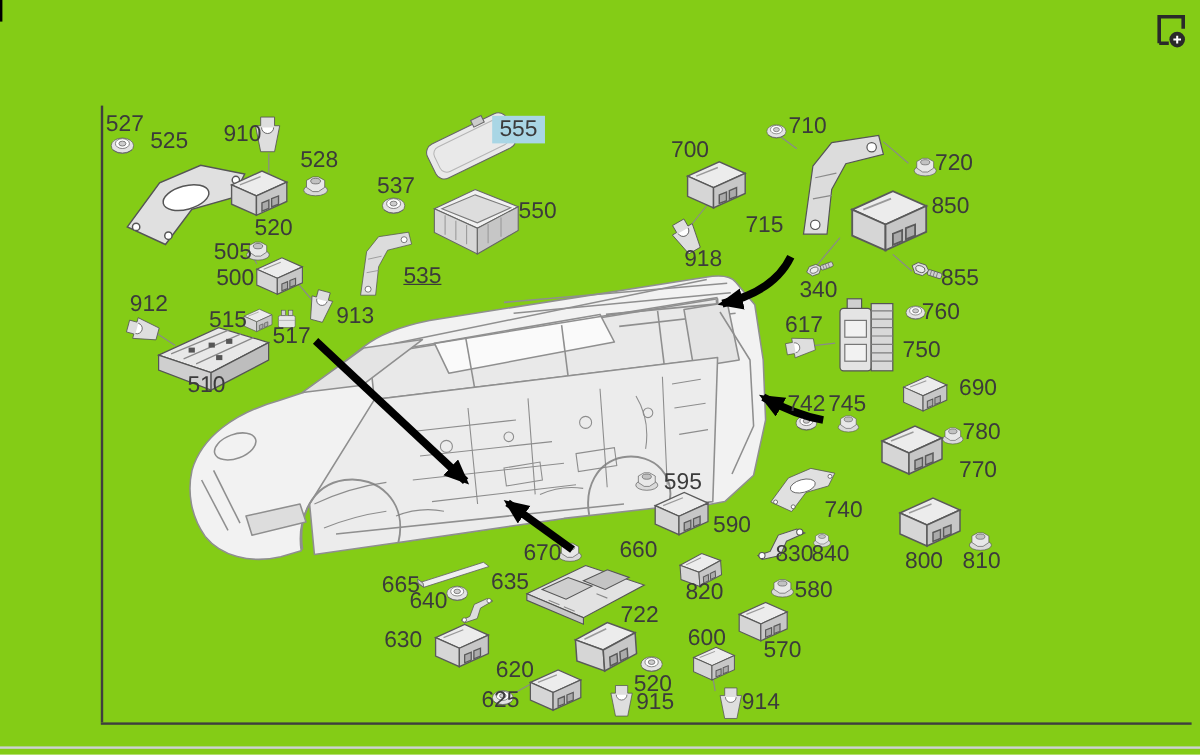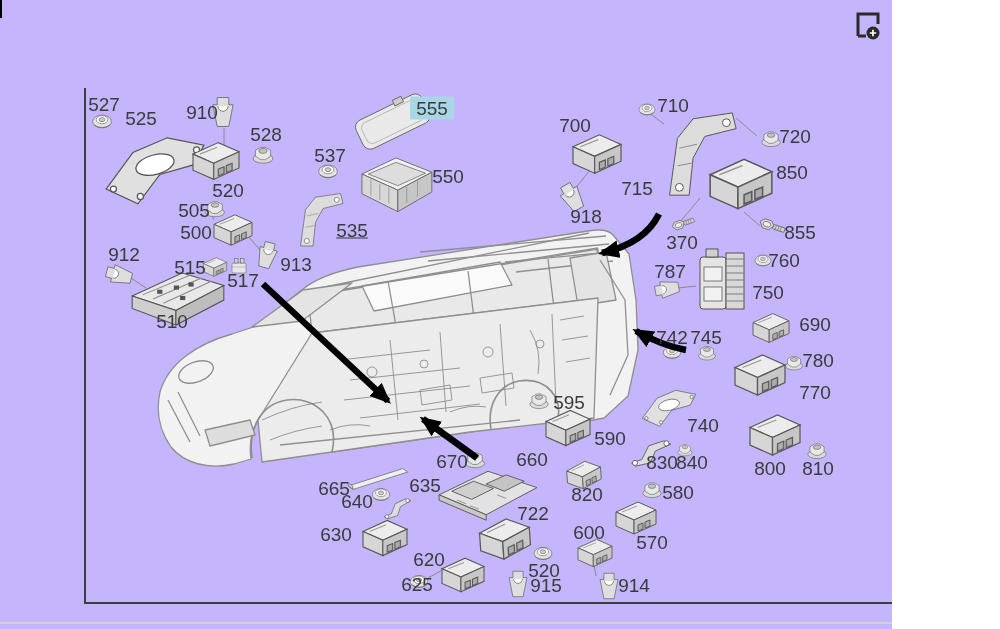--- a/index.html
+++ b/index.html
@@ -1,16 +1,16 @@
 <!DOCTYPE html>
 <html style="--hl: #a9d6e5;"><head>
 <meta charset="utf-8">
 <style>
   html,body{margin:0;padding:0;background:#fff;}
-  #stage{position:relative;width:892px;height:629px;background:#c4b5fd;overflow:hidden;
+  #stage{position:relative;width:1000px;height:629px;background:#84cc16;overflow:hidden;
          font-family:"Liberation Sans",sans-serif;}
   .lbl{position:absolute;transform:translate(-50%,-50%);font-size:19px;color:#3b3b3b;
        white-space:nowrap;line-height:1;}
   .lbl.hl{background:var(--hl,#a9d6e5);padding:2px 6px;}
   #partsvg,#carsvg,#arrowsvg{position:absolute;left:0;top:0;}
   #frame-v{position:absolute;background:#3f3f3f;}
   #frame-h{position:absolute;background:#3f3f3f;}
   #edge-sliver{position:absolute;left:0;top:0;width:2px;height:18px;background:#000;}
   #bottom-rule{position:absolute;left:0;top:622px;width:1000px;height:2px;background:#ccd1d5;}
   #corner-icon{position:absolute;right:10px;top:8px;cursor:pointer;}
@@ -274,22 +274,22 @@
       <div class="lbl" style="left: 190px; top: 267px;">515</div>
       <div class="lbl" style="left: 243px; top: 280px;">517</div>
       <div class="lbl" style="left: 172px; top: 321px;">510</div>
       <div class="lbl" style="left: 575px; top: 125px;">700</div>
       <div class="lbl" style="left: 586px; top: 216px;">918</div>
       <div class="lbl" style="left: 673px; top: 105px;">710</div>
       <div class="lbl" style="left: 637px; top: 188px;">715</div>
       <div class="lbl" style="left: 795px; top: 136px; text-align: center;">720</div>
       <div class="lbl" style="left: 792px; top: 172px;">850</div>
       <div class="lbl" style="left: 800px; top: 232px;">855</div>
-      <div class="lbl" style="left: 682px; top: 242px;">370</div>
-      <div class="lbl" style="left: 670px; top: 271px;">787</div>
+      <div class="lbl" style="left: 682px; top: 242px;">340</div>
+      <div class="lbl" style="left: 670px; top: 271px;">617</div>
       <div class="lbl" style="left: 768px; top: 292px;">750</div>
       <div class="lbl" style="left: 784px; top: 260px;">760</div>
       <div class="lbl" style="left: 815px; top: 324px;">690</div>
       <div class="lbl" style="left: 672px; top: 337px;">742</div>
       <div class="lbl" style="left: 706px; top: 337px;">745</div>
       <div class="lbl" style="left: 818px; top: 360px;">780</div>
       <div class="lbl" style="left: 815px; top: 392px;">770</div>
       <div class="lbl" style="left: 703px; top: 425px;">740</div>
       <div class="lbl" style="left: 569px; top: 402px;">595</div>
       <div class="lbl" style="left: 610px; top: 438px;">590</div>

